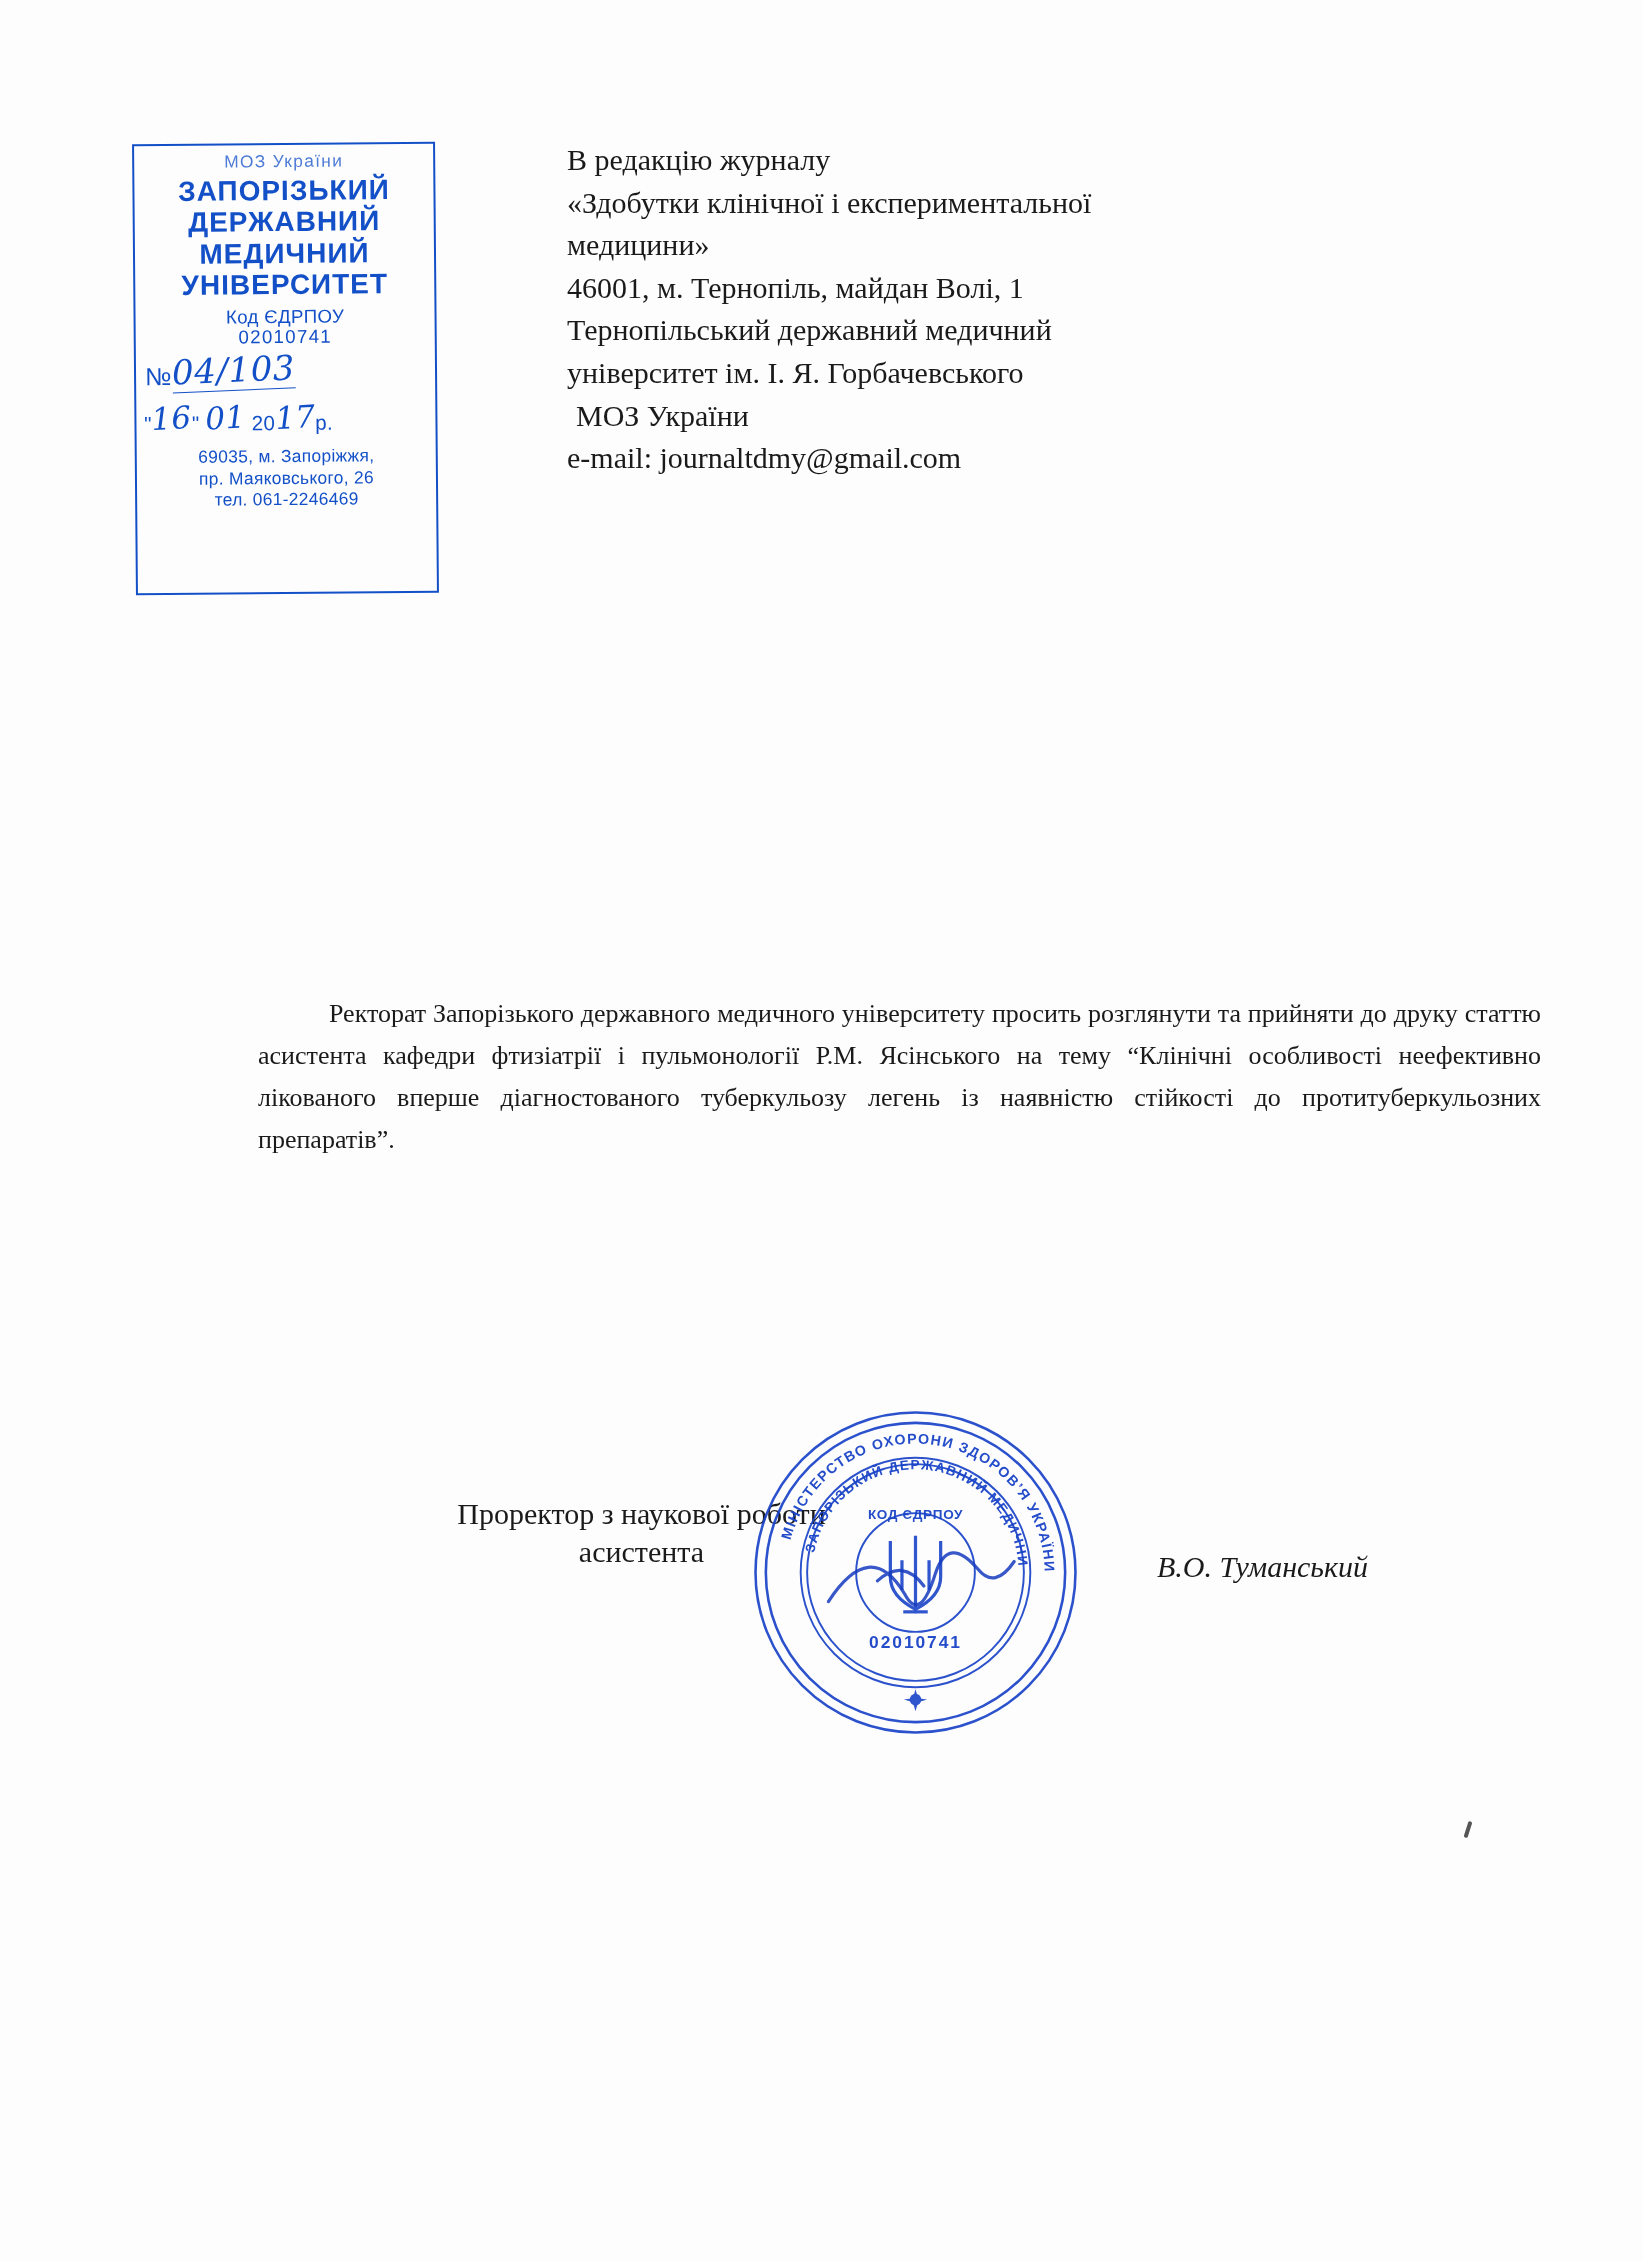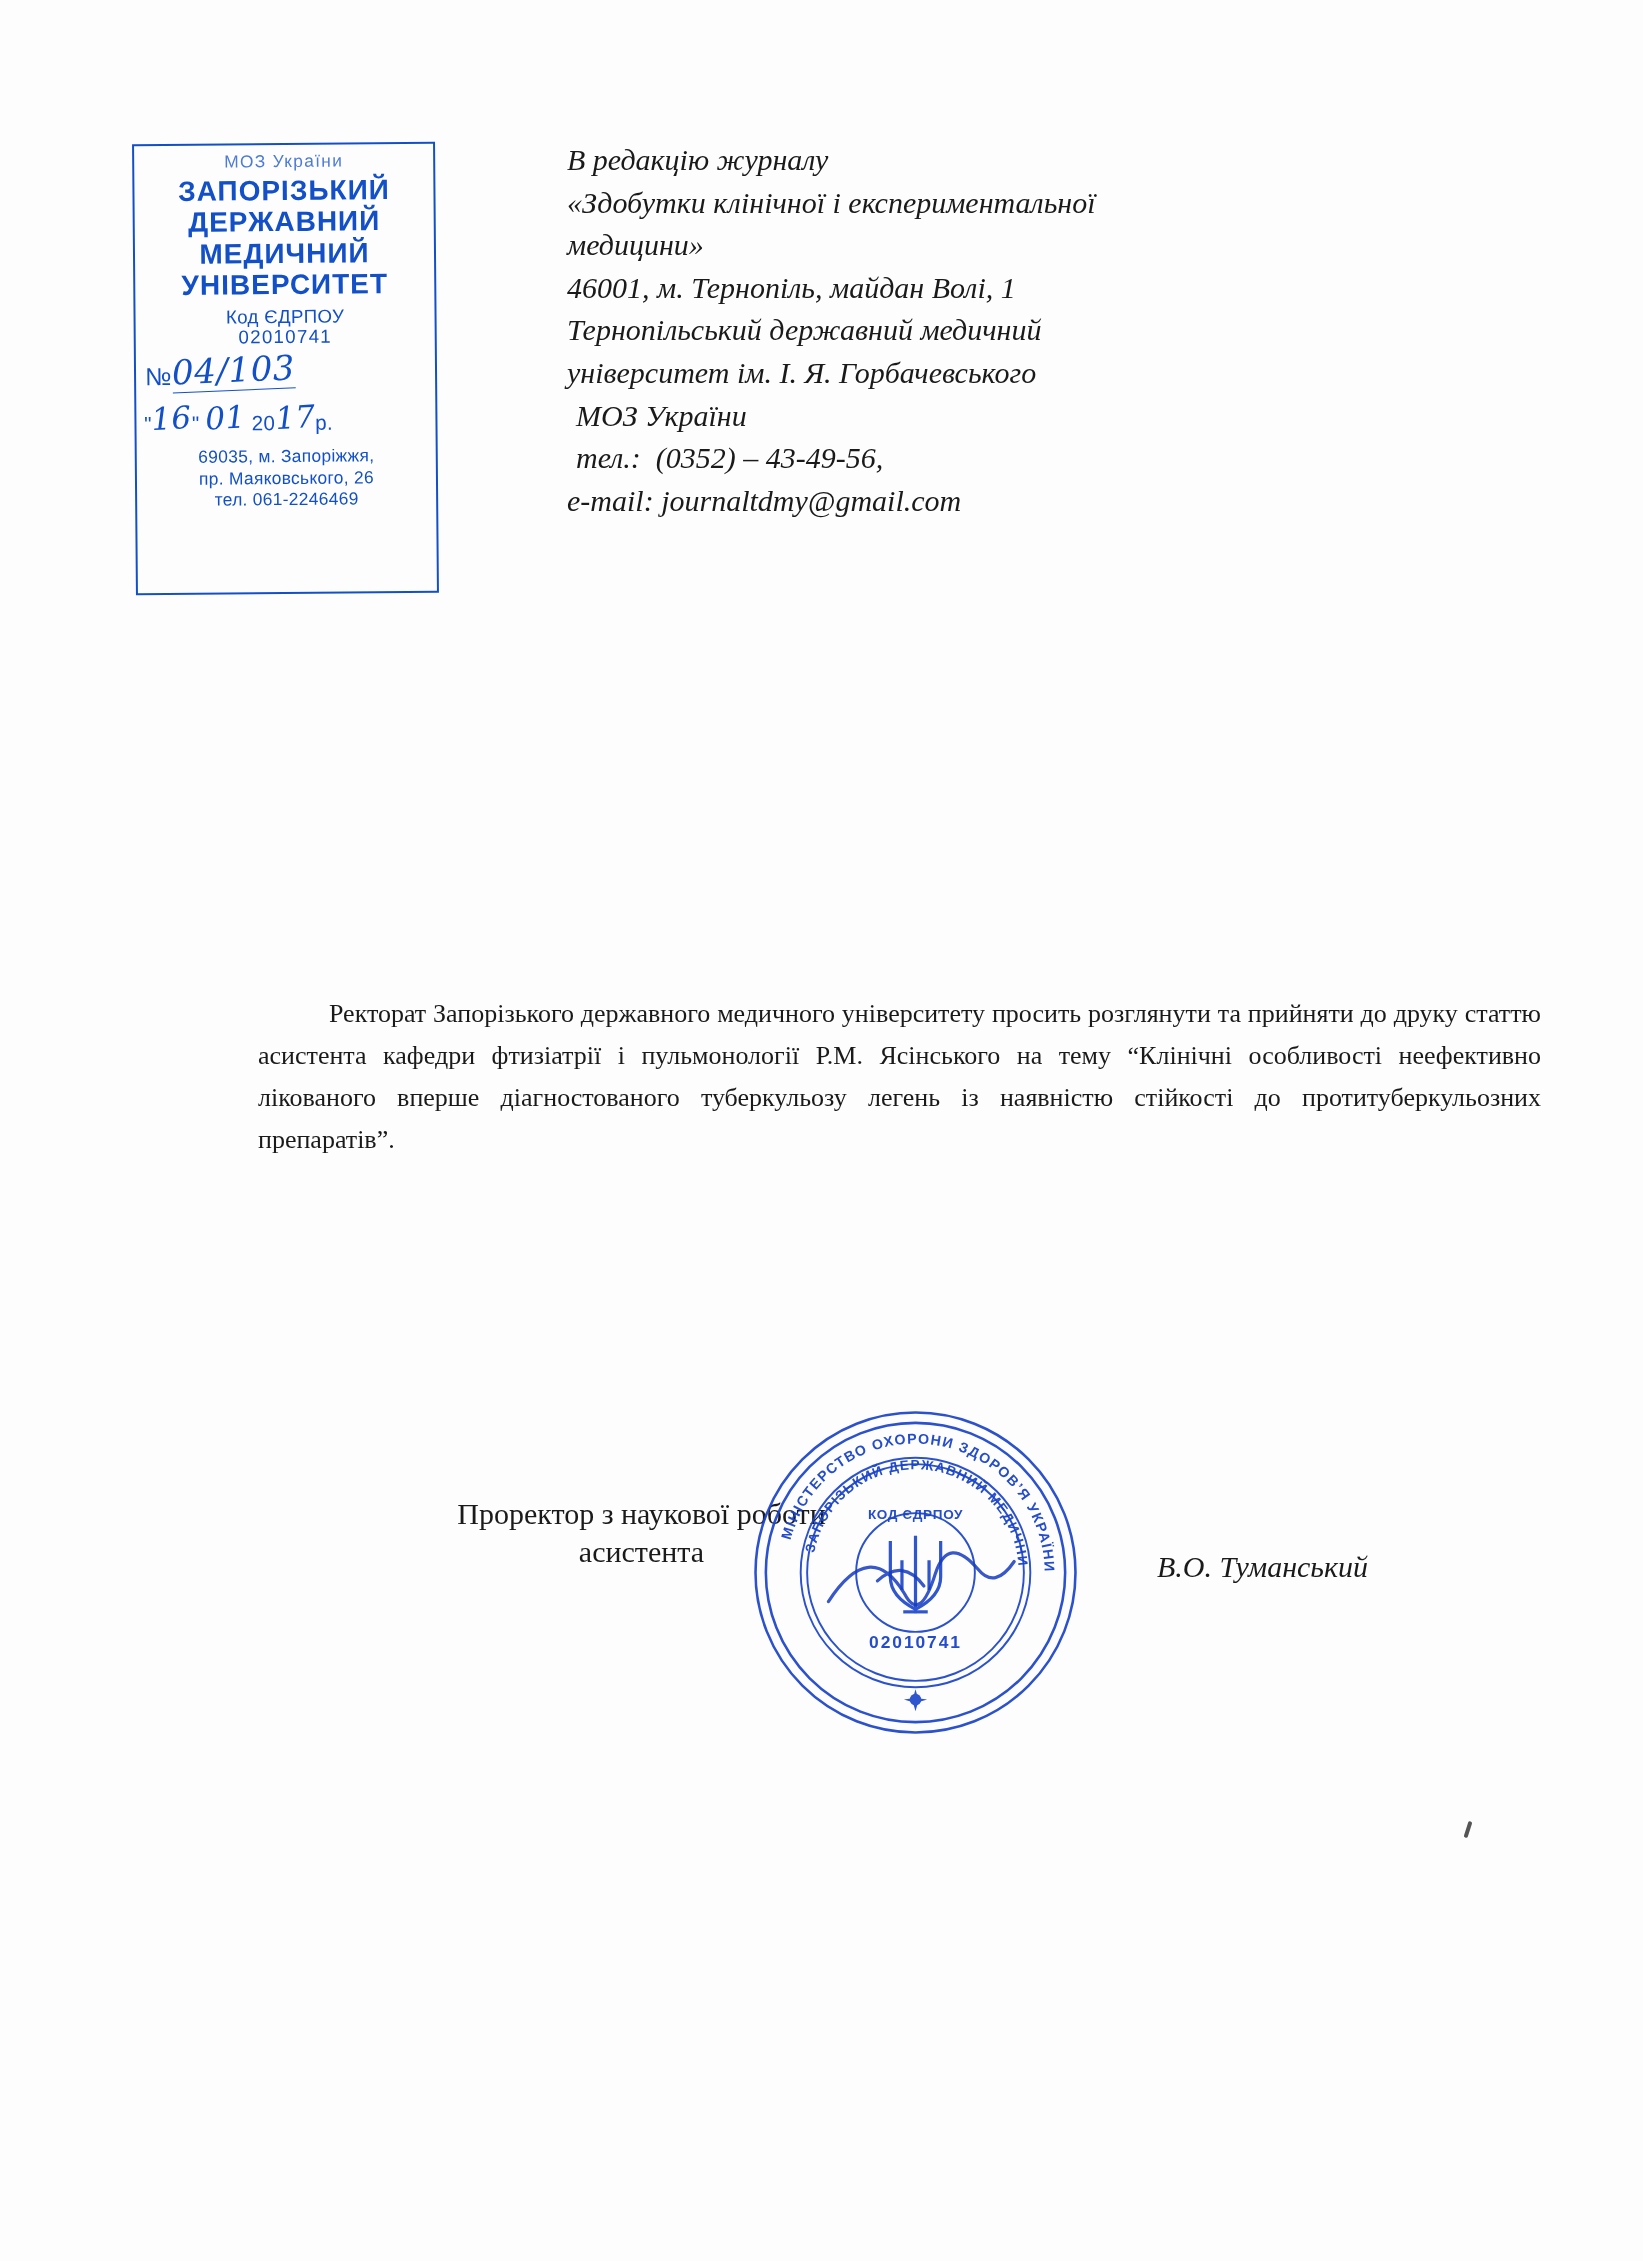--- a/index.html
+++ b/index.html
@@ -102,21 +102,20 @@
   .addressee {
     position: absolute;
     left: 567px;
     top: 139px;
     width: 902px;
     font-size: 30px;
     line-height: 1.42;
   }
   .addressee .line {
     white-space: pre-wrap;
-    font-style: italic;
   }
   .addressee .line.indent-1 { padding-left: 9px; }
 
   
   .body-par {
     position: absolute;
     left: 234px;
     top: 993px;
     width: 1283px;
     font-size: 26px;
@@ -208,21 +207,20 @@
   </div>
 
   <div class="addressee">
     <div class="line">В редакцію журналу</div>
     <div class="line">«Здобутки клінічної і експериментальної</div>
     <div class="line">медицини»</div>
     <div class="line">46001, м. Тернопіль, майдан Волі, 1</div>
     <div class="line">Тернопільський державний медичний</div>
     <div class="line">університет ім. І. Я. Горбачевського</div>
     <div class="line indent-1">МОЗ України</div>
-    <div class="line indent-1">тел.:  (0352) – 43-49-56,</div>
     <div class="line">e-mail: journaltdmy@gmail.com</div>
   </div>
 
   <div class="body-par">Ректорат Запорізького державного медичного університету просить розглянути та прийняти до друку статтю асистента кафедри фтизіатрії і пульмонології Р.М. Ясінського на тему “Клінічні особливості неефективно лікованого вперше діагностованого туберкульозу легень із наявністю стійкості до протитуберкульозних препаратів”.</div>
 
   <div class="signature">
     <div class="sig-title">
       <div>Проректор з наукової роботи</div>
       <div>асистента</div>
     </div>

